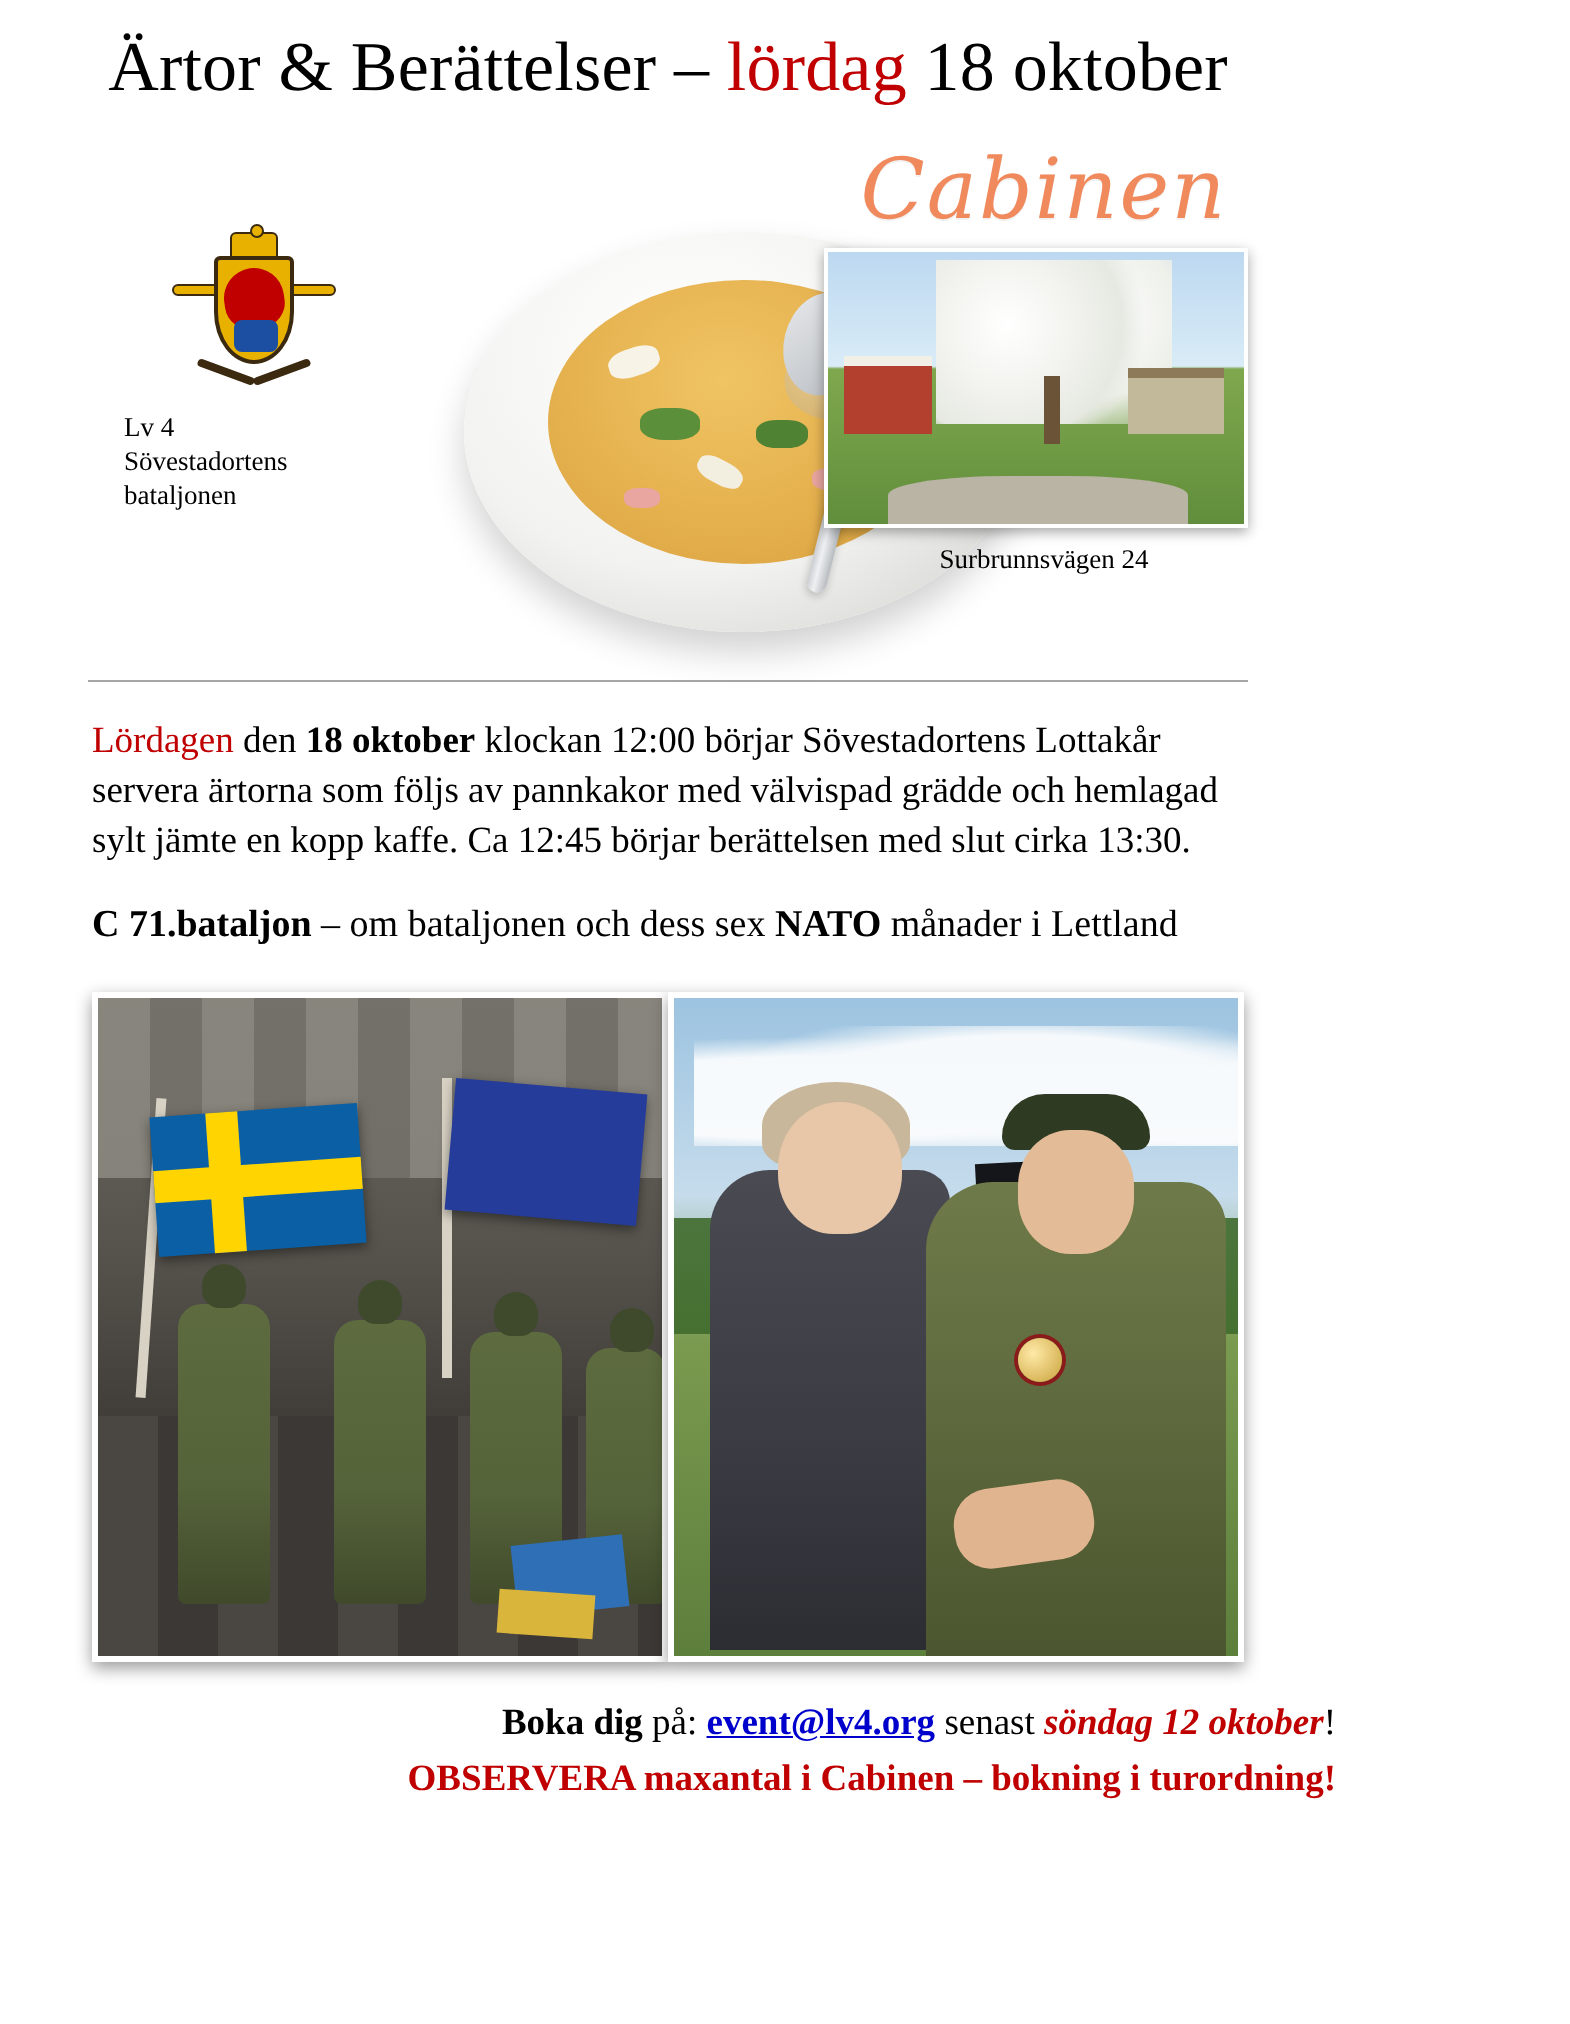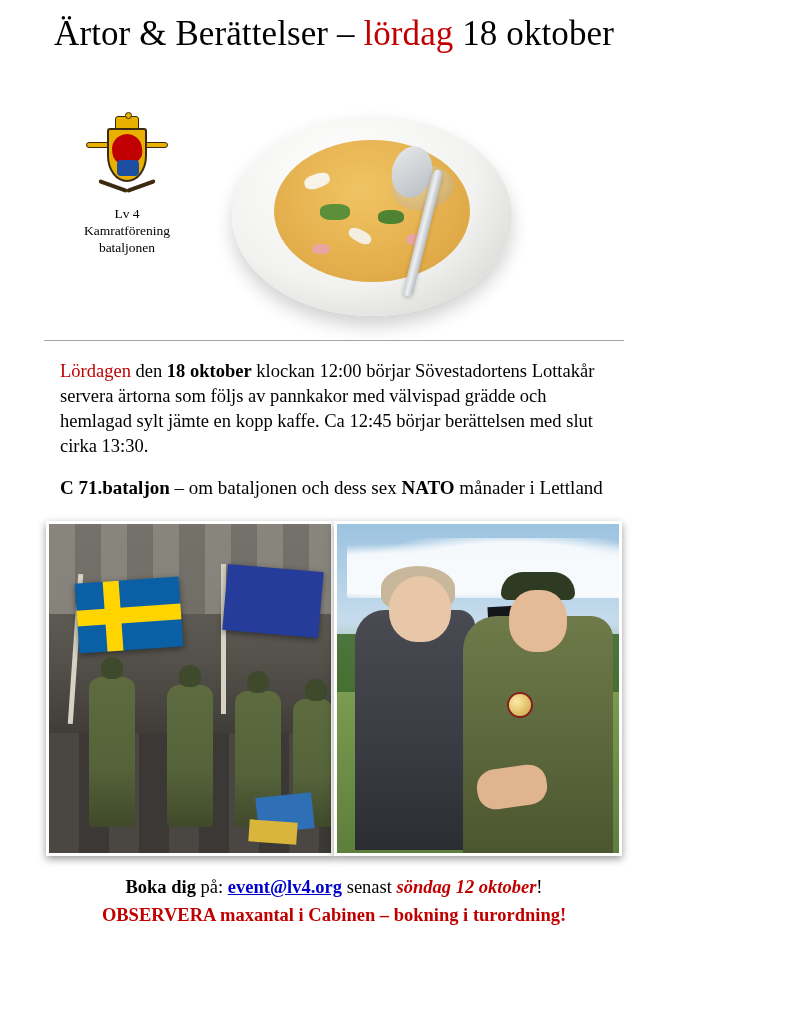--- a/index.html
+++ b/index.html
@@ -53,21 +53,20 @@
     height: 270px;
     margin-top: 6px;
   }
 
   
   .emblem-block {
     position: absolute;
     left: 62px;
     top: 56px;
     width: 130px;
-    text-align: center;
   }
   .emblem {
     width: 78px;
     height: 86px;
     margin: 0 auto;
     position: relative;
   }
   .emblem .shield {
     position: absolute;
     left: 19px;
@@ -302,21 +301,21 @@
   }
 
   
   .divider {
     margin: 10px 44px 0 44px;
     border-top: 1px solid #a6a6a6;
   }
 
   
   .body-wrap {
-    padding: 0 60px;
+    padding: 0 46px;
     font-family: Liberation Serif, serif;
   }
   .para {
     margin-top: 18px;
     font-size: 18.5px;
     line-height: 1.35;
     text-align: left;
   }
   .red { color: #c00000; }
   .b { font-weight: bold; }
@@ -464,21 +463,21 @@
     background: repeating-linear-gradient(90deg, #55633a 0 14px, #49552f 14px 28px);
     opacity: .85;
   }
   .photo-medal .banner {
     position:absolute; left: 152px; top: 82px; width: 42px; height: 60px; background:#14161a; transform: rotate(-3deg);
   }
 
   
   .footer {
     margin-top: 18px;
-    text-align: center;
+    text-align: right;
   }
   .f-line {
     font-size: 18.5px;
     line-height: 1.5;
   }
   .f-line a {
     color: #0000cc;
     text-decoration: underline;
   }
   .f-red-bold-italic {
@@ -505,41 +504,52 @@
     <div class="emblem-block">
       <div class="emblem">
         <div class="crown"></div>
         <div class="wing-l"></div>
         <div class="wing-r"></div>
         <div class="shield"></div>
         <div class="cannons"></div>
       </div>
       <div class="emblem-caption">
         <div>Lv 4</div>
-        <div>Kamratförening</div>
+        <div>Sövestadortens</div>
         <div>bataljonen</div>
       </div>
     </div>
 
     <div class="soup">
       <div class="plate"></div>
       <div class="soupfill">
         <span class="bit1"></span>
           <span class="bit2"></span>
           <span class="bit3"></span>
         <span class="bit4"></span>
           <span class="bit5"></span>
           <span class="bit6"></span>
           <span class="bit7"></span>
         <div class="bread"></div>
       </div>
       <div class="spoon-bowl"></div>
       <div class="spoon-handle"></div>
     </div>
 
+    <div class="cabinen-block">
+      <div class="cabinen-word">Cabinen</div>
+      <div class="cabinen-photo">
+        <div class="tree"></div>
+        <div class="trunk"></div>
+        <div class="house"></div>
+        <div class="house2"></div>
+        <div class="path"></div>
+      </div>
+      <div class="cabinen-caption">Surbrunnsvägen 24</div>
+    </div>
   </div>
 
   <div class="divider"></div>
 
   <div class="body-wrap">
     <p class="para">
       <span class="red">Lördagen</span><span> den </span><span class="b">18 oktober</span><span> klockan 12:00 börjar Sövestadortens Lottakår servera ärtorna som följs av pannkakor med välvispad grädde och hemlagad sylt jämte en kopp kaffe. Ca 12:45 börjar berättelsen med slut cirka 13:30.</span>
     </p>
 
     <div class="talk">

